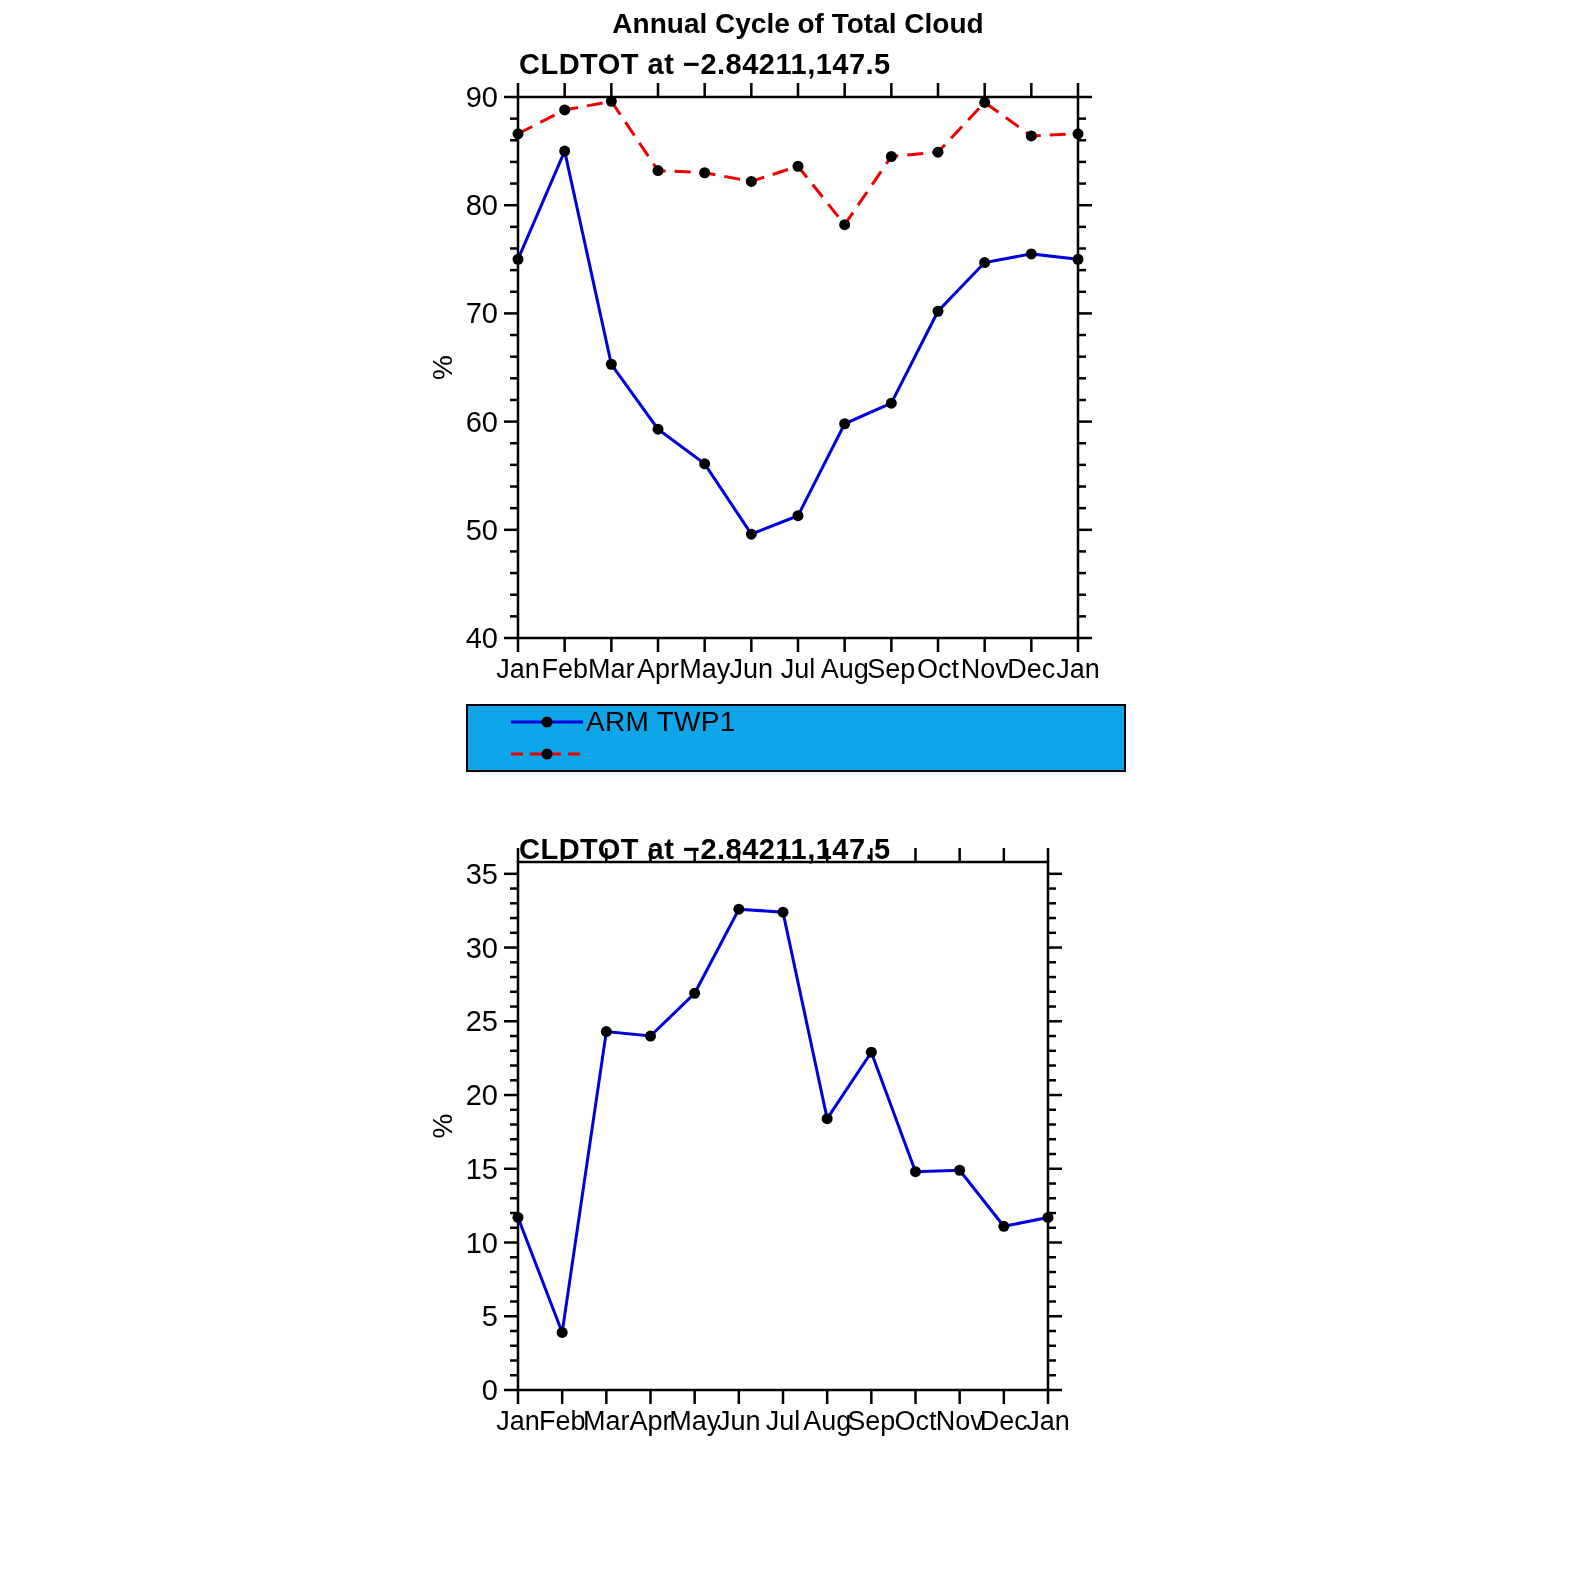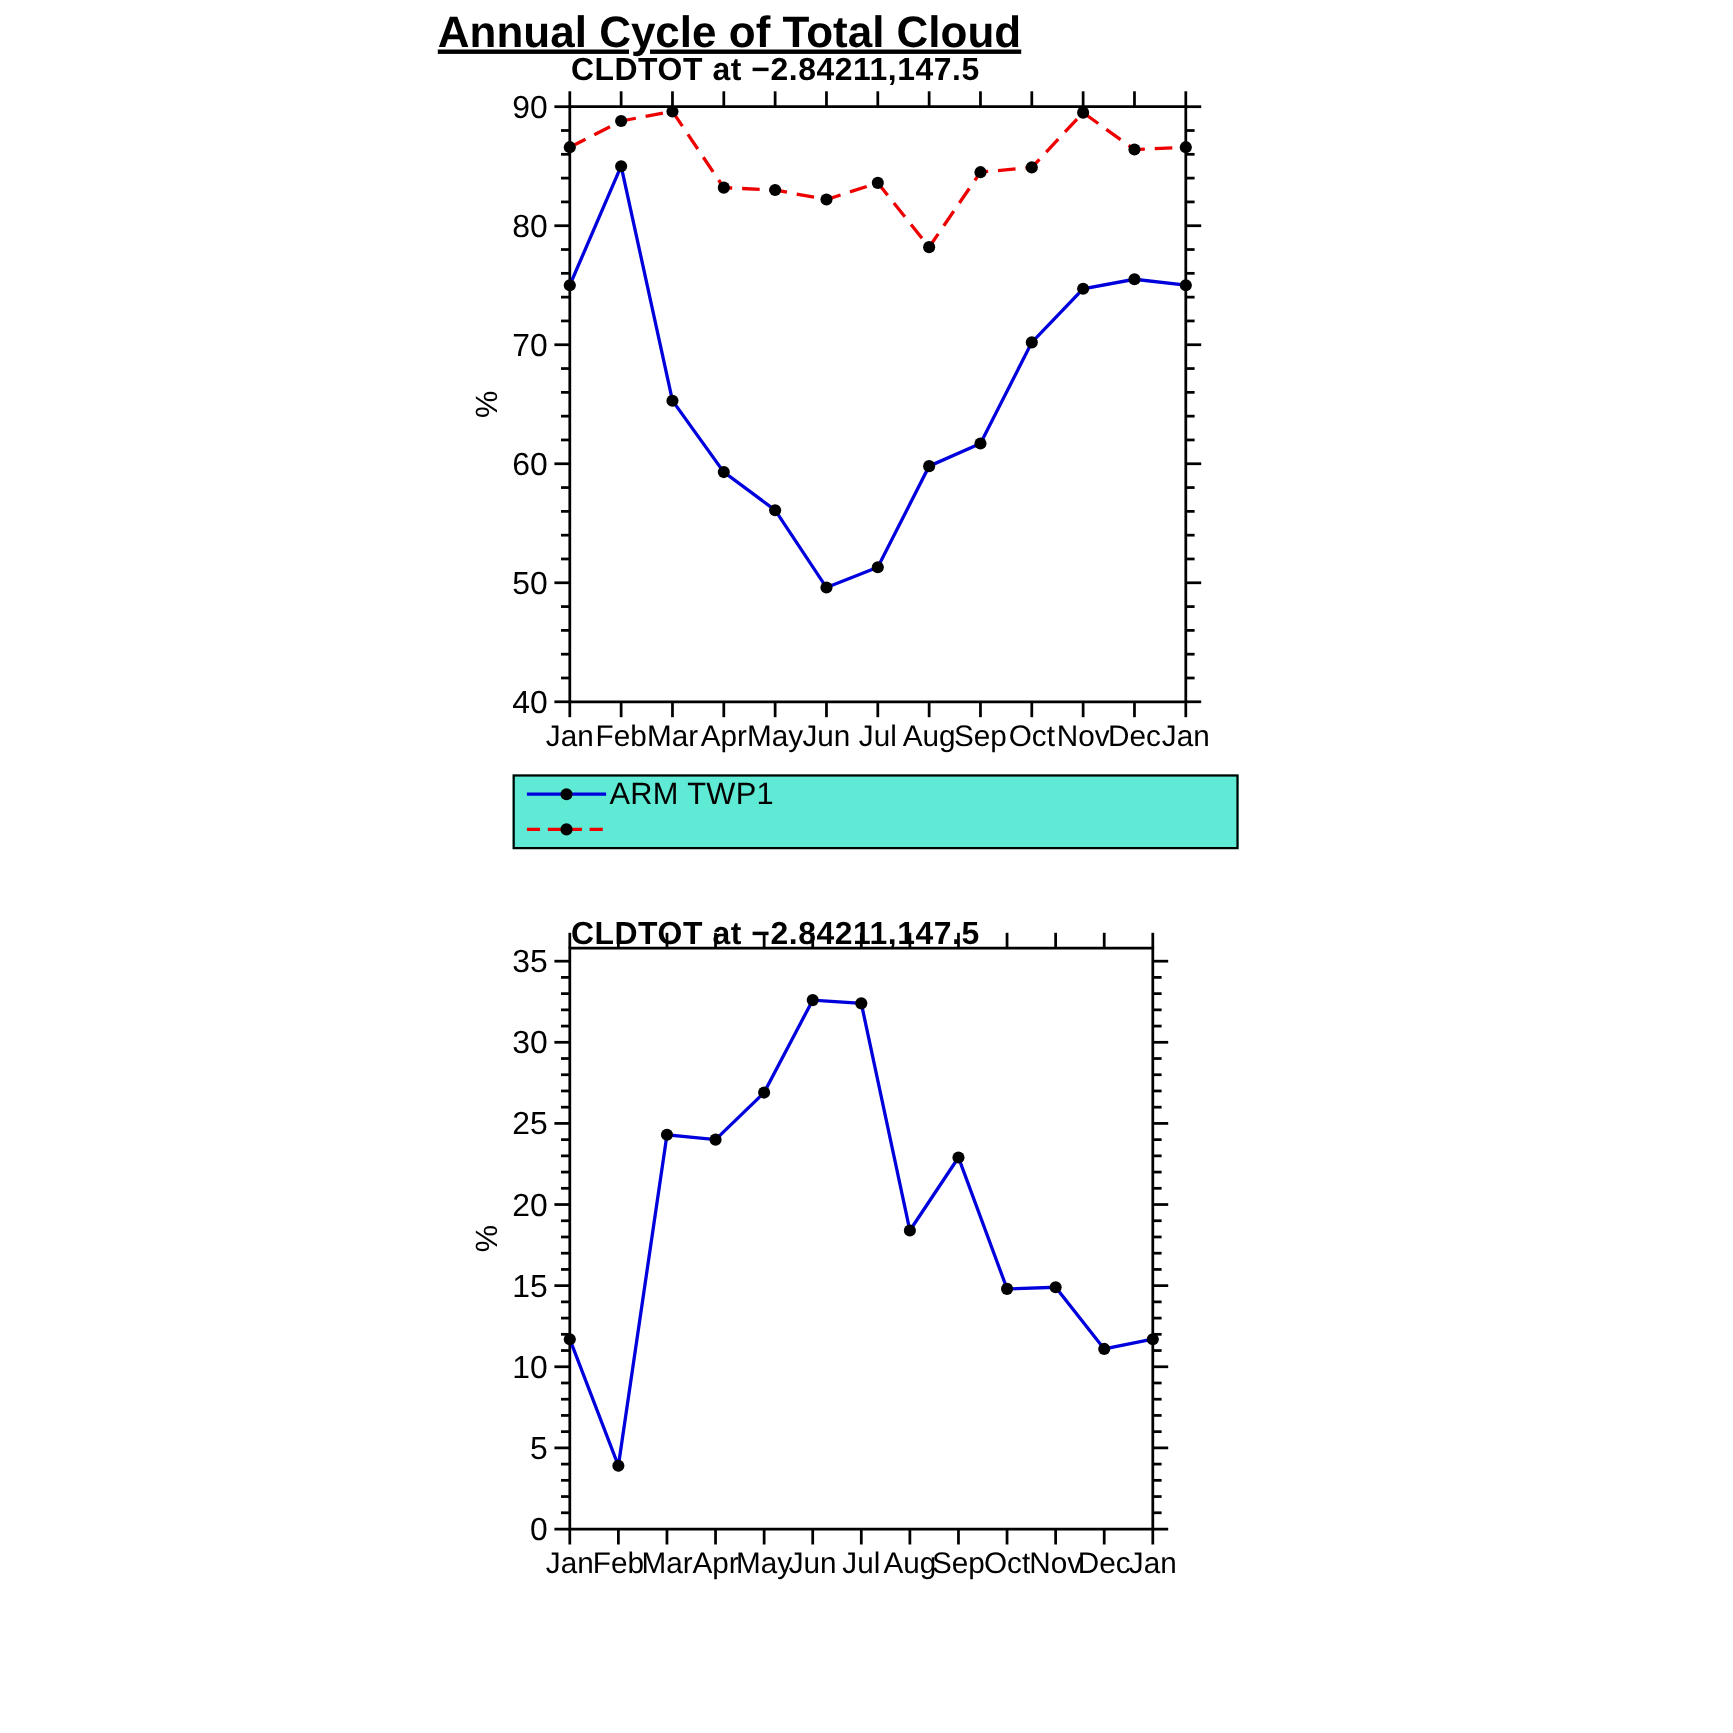--- a/index.html
+++ b/index.html
@@ -9,25 +9,24 @@
     height: 1575px;
     background: #ffffff;
     font-family: "Liberation Sans", sans-serif;
     color: #000;
     overflow: hidden;
   }
   #plots { position: absolute; left: 0; top: 0; }
   #plots text { font-family: "Liberation Sans", sans-serif; fill: #000; }
   .chart-title {
     position: absolute;
-    text-align: left;
-    font-size: 40px;
+    text-align: center;
+    font-size: 28px;
     font-weight: bold;
     white-space: nowrap;
-    text-decoration: underline;
   }
   .chart-title.top { left: 398px; top: 8px; width: 800px; }
   .chart-title.bottom { left: 283px; top: 792px; width: 1000px; }
   .chart-subtitle {
     position: absolute;
     font-size: 29px;
     font-weight: 700;
     letter-spacing: 0.5px;
     white-space: nowrap;
   }
@@ -37,21 +36,22 @@
     position: absolute;
     left: 466px;
     top: 704px;
     width: 660px;
     height: 68px;
     border: 2px solid #000;
     box-sizing: border-box;
     display: flex;
     flex-direction: column;
     justify-content: center;
-    background: #5eead4;
+    background: #0ea5e9;
+    padding-left: 32px;
   }
   .legend-row {
     display: flex;
     align-items: center;
     height: 32px;
     padding-left: 10px;
   }
   .legend-sample { flex: 0 0 auto; }
   .legend-label {
     font-size: 28px;

